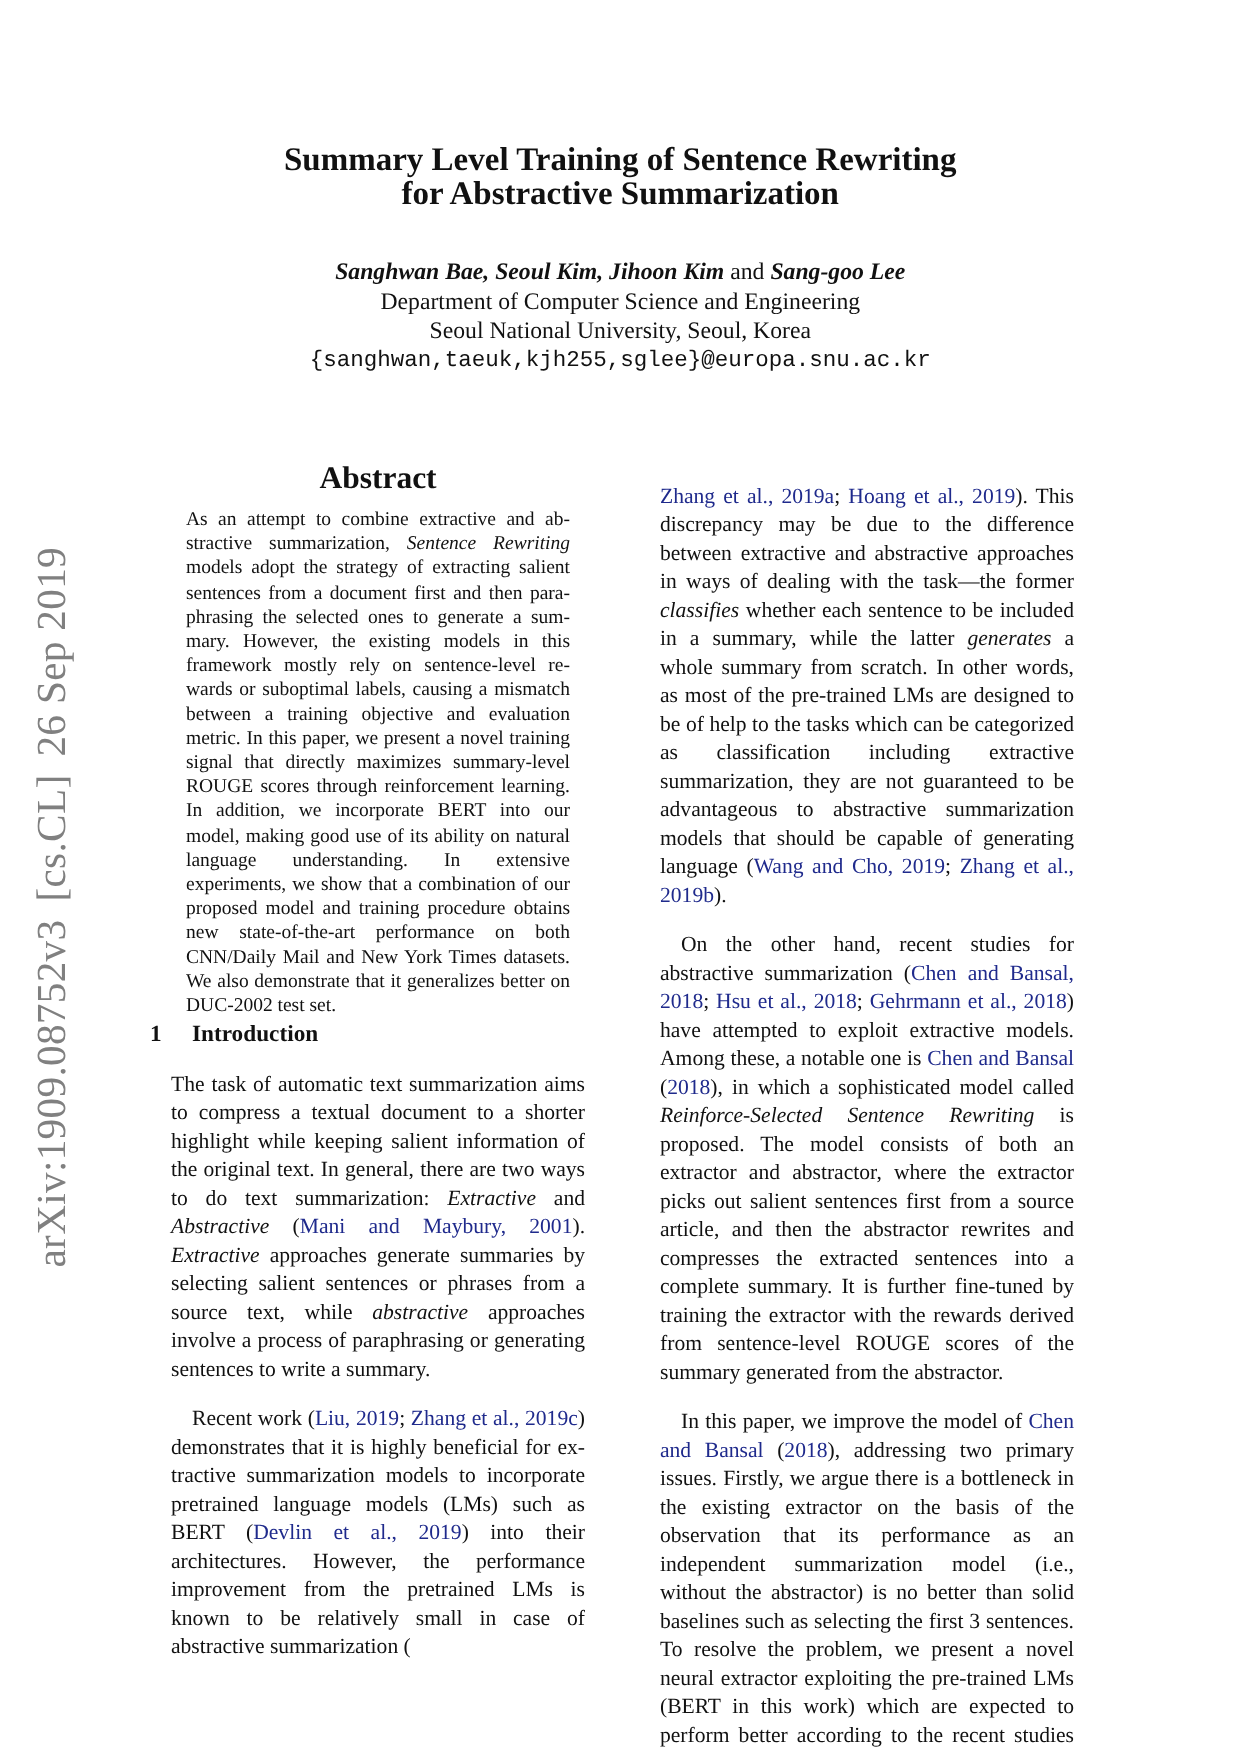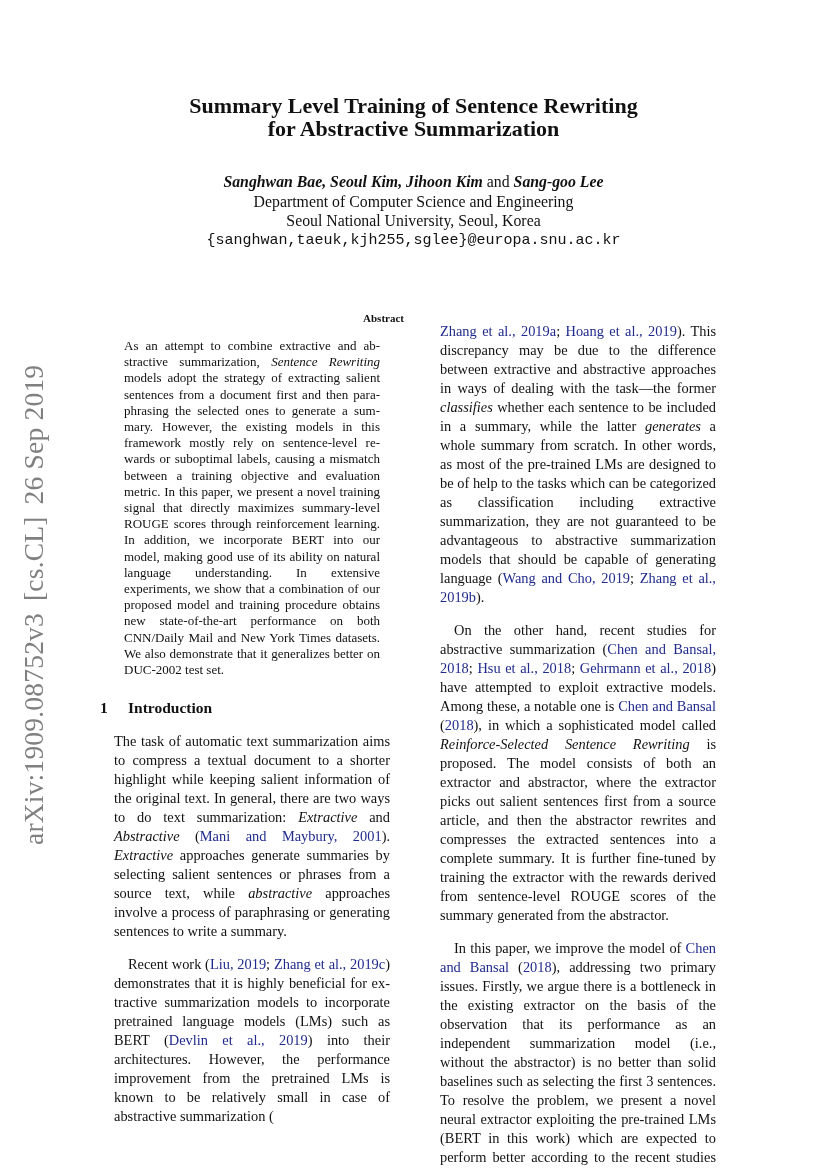--- a/index.html
+++ b/index.html
@@ -11,24 +11,24 @@
       line-height: 40px; }
     .arxiv .gap { display: inline-block; width: 12px; }
     .title { position: absolute; left: 0; width: 827px; top: 94px; text-align: center;
       font-weight: bold; font-size: 22px; line-height: 23px; }
     .authors { position: absolute; left: 0; width: 827px; top: 172px; text-align: center;
       font-size: 15.8px; line-height: 19.5px; }
     .authors b { font-weight: bold; font-style: italic; }
     .email { font-family: "Liberation Mono", "DejaVu Sans Mono", monospace; font-size: 15px; }
     .col-left { position: absolute; left: 100px; top: 308px; width: 304px; }
     .col-right { position: absolute; left: 426px; top: 308px; width: 304px; }
-    .abstract-head { text-align: right; font-weight: bold; font-size: 11px; line-height: 20px; margin: 0 0 10px 0; }
+    .abstract-head { text-align: center; font-weight: bold; font-size: 21px; line-height: 20px; margin: 0 0 10px 0; }
     .abstract-body { margin: 0 0 0 24px; width: 256px; font-size: 13px; line-height: 16.2px;
       text-align: justify; hyphens: manual; }
-    .sec-head { font-weight: bold; font-size: 15.5px; line-height: 20px; margin: 20px 0 10px 0; }
+    .sec-head { font-weight: bold; font-size: 15.5px; line-height: 20px; margin: 2px 0 10px 0; }
     .sec-head .num { display: inline-block; width: 28px; }
     p.body { margin: 14px; font-size: 14.4px; line-height: 19px; text-align: justify; }
     p.body.indent { text-indent: 14px; }
     .cite { color: #1f2a8c; }
     i { font-style: italic; }
   </style>
 </head>
 <body>
 
 <div class="arxiv">

